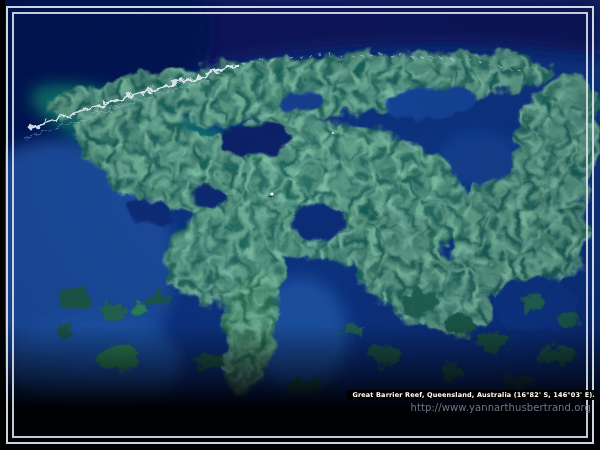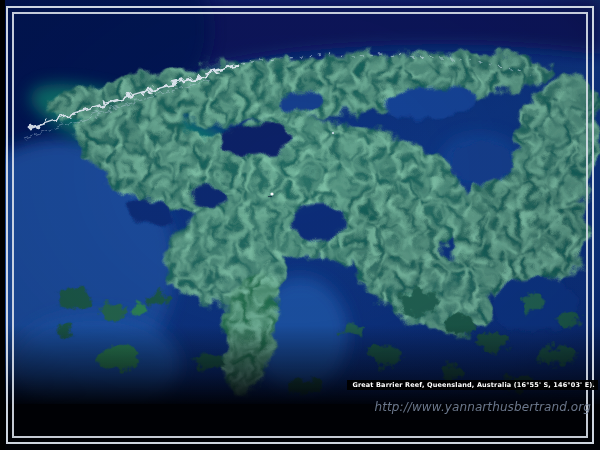--- a/index.html
+++ b/index.html
@@ -7,22 +7,22 @@
          font-family:"DejaVu Sans", sans-serif;}
   #photo-svg{position:absolute;left:0;top:0;width:600px;height:450px;display:block;}
   
   .frame{position:absolute;pointer-events:none;border-style:solid;border-color:#d9e0ea;}
   #frame-outer{left:6px;top:6px;right:6px;bottom:6px;border-width:2px;opacity:.95;}
   #frame-inner{left:12px;top:12px;right:12px;bottom:12px;border-width:2px;opacity:.9;}
   
   #caption{position:absolute;right:2px;bottom:37px;text-align:right;z-index:5;line-height:1;}
   #caption .title{display:inline-block;background:rgba(0,0,0,.94);color:#fff;
       font-size:6.5px;font-weight:bold;letter-spacing:.15px;padding:2px 3px 2px 5px;}
-  #caption .url{color:#76849b;font-size:12px;letter-spacing:.1px;margin-top:11px;
-      padding-right:7px;opacity:.9;font-style:italic;}
+  #caption .url{color:#76849b;font-size:10px;letter-spacing:.1px;margin-top:3px;
+      padding-right:7px;opacity:.9;}
 </style>
 </head>
 <body>
 
 <div id="stage">
 
   <svg id="photo-svg" viewBox="0 0 600 450" preserveAspectRatio="none" xmlns="http://www.w3.org/2000/svg">
     <defs>
       <linearGradient id="sea" x1="0" y1="0" x2="0.6" y2="1">
         <stop offset="0" stop-color="#0a2470"></stop>
@@ -146,17 +146,17 @@
     <rect x="0" y="0" width="600" height="450" fill="url(#vig)"></rect>
     <rect x="0" y="320" width="600" height="130" fill="url(#fade)"></rect>
     <rect x="0" y="404" width="600" height="46" fill="#000105"></rect>
     <rect x="0" y="0" width="5" height="450" fill="#000000"></rect>
   </svg>
 
   <div id="frame-outer" class="frame"></div>
   <div id="frame-inner" class="frame"></div>
 
   <div id="caption">
-    <div class="title">Great Barrier Reef, Queensland, Australia (16°55' S, 146°03' E).</div>
+    <div class="title">Great Barrier Reef, Queensland, Australia (16°82' S, 146°03' E).</div>
     <div class="url">http://www.yannarthusbertrand.org</div>
   </div>
 
 </div>
 
 </body></html>

